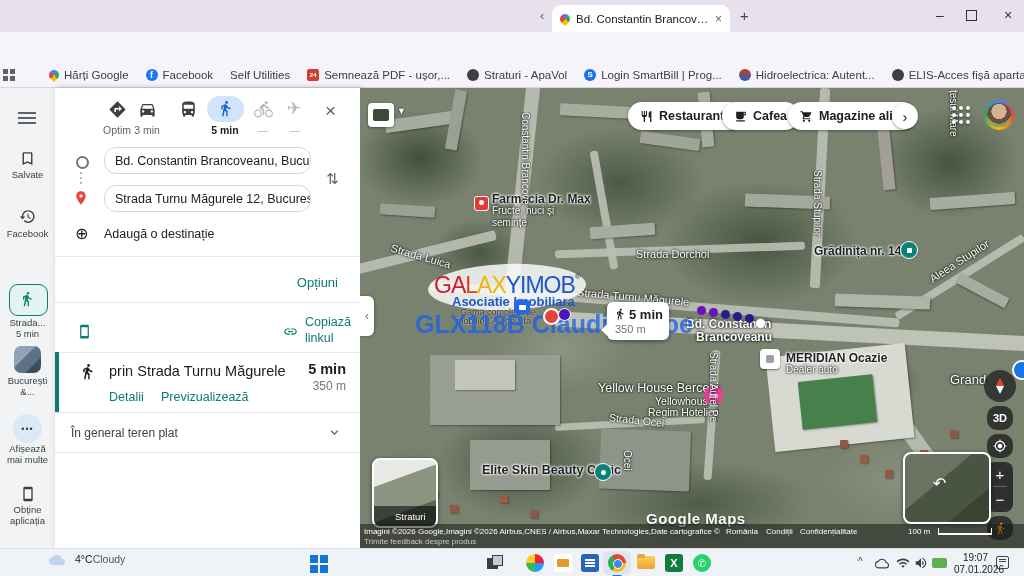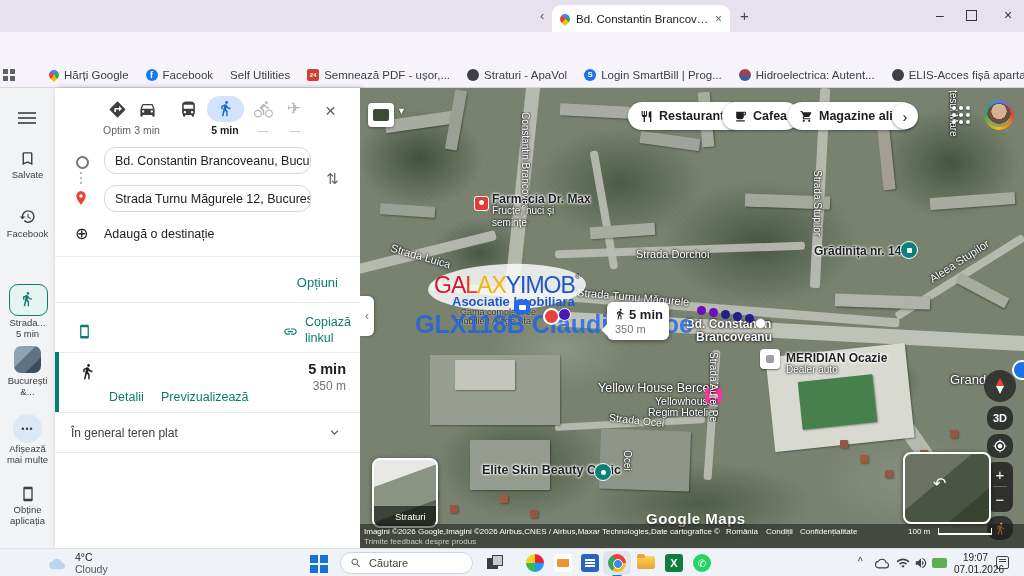--- a/index.html
+++ b/index.html
@@ -321,20 +321,21 @@
   <svg class="ab teal" width="15" height="15" style="left:228px;top:236px">
       <use href="#i-link"></use>
     </svg>
   <div class="ab teal" style="left:250px;top:227px;width:52px;font-size:12.5px;line-height:1.25">Copiază linkul</div>
   <div class="ab divider" style="left:0;top:264px;width:305px"></div>
 
   <div class="ab" style="left:0;top:264px;width:305px;height:60px;border-left:4px solid #0b7d70;box-sizing:border-box">
     <svg width="17" height="17" style="position:absolute;left:20px;top:11px;color:#202124">
         <use href="#i-walk"></use>
       </svg>
+    <span style="position:absolute;left:50px;top:11px;font-size:14.5px;color:#202124">prin Strada Turnu Măgurele</span>
     <span style="position:absolute;right:14px;top:9px;font-size:14.5px;font-weight:bold;color:#202124">5 min</span>
     <span style="position:absolute;right:14px;top:27px;font-size:12px;color:#70757a">350 m</span>
     <span class="teal" style="position:absolute;left:50px;top:38px;font-size:12.5px">Detalii</span>
     <span class="teal" style="position:absolute;left:102px;top:38px;font-size:12.5px">Previzualizează</span>
   </div>
   <div class="ab divider" style="left:0;top:324px;width:305px"></div>
   <span class="ab" style="left:16px;top:338px;font-size:12px;color:#3c4043">În general teren plat</span>
   <svg class="ab" width="15" height="15" style="left:272px;top:337px;color:#5f6368">
       <use href="#i-chev"></use>
     </svg>
@@ -539,37 +540,31 @@
     <i style="position:absolute;left:578px;top:4px;width:52px;height:5px;border-bottom:2px solid #fff;border-left:1px solid #fff;border-right:1px solid #fff"></i>
     <span class="attr" style="position:absolute;left:4px;top:13px;color:#c9c9c9">Trimite feedback despre produs</span>
   </div>
 </div>
 
 <div class="ab taskbar">
   <div class="ab" style="left:46px;top:3px;display:flex;align-items:center;gap:7px">
     <svg width="22" height="16" style="color:#bcd4ee">
         <use href="#i-cloud"></use>
       </svg>
-    <span style="display:flex;flex-direction:column;line-height:1.1">
+    <span style="display:flex;flex-direction:row;line-height:1.1">
       <span style="font-size:10.5px;color:#202124">4°C</span>
       <span style="font-size:10.5px;color:#555">Cloudy</span>
     </span>
   </div>
   <span class="ab" style="left:310px;top:6px;display:grid;grid-template-columns:8px 8px;gap:2px">
     <i style="width:8px;height:8px;background:#1573d6"></i>
       <i style="width:8px;height:8px;background:#1573d6"></i>
       <i style="width:8px;height:8px;background:#1573d6"></i>
       <i style="width:8px;height:8px;background:#1573d6"></i>
   </span>
-  <div class="ab" style="left:340px;top:3px;width:133px;height:22px;background:#fff;border:1px solid #d0d4da;border-radius:11px;display:flex;align-items:center;gap:7px;padding:0 9px;box-sizing:border-box">
-    <svg width="12" height="12" style="color:#5f6368">
-        <use href="#i-search"></use>
-      </svg>
-    <span style="font-size:11px;color:#444">Căutare</span>
-  </div>
   <span class="ab" style="left:487px;top:6px;width:16px;height:16px">
     <i style="position:absolute;left:0;top:3px;width:11px;height:11px;background:#3a3f46"></i>
     <i style="position:absolute;left:5px;top:0;width:11px;height:11px;background:#c7ccd4;border:1px solid #3a3f46;box-sizing:border-box"></i>
   </span>
   <span class="ab" style="left:526px;top:5px;width:18px;height:18px;border-radius:50%;background:conic-gradient(#e23 0 25%,#29f 25% 50%,#3b5 50% 75%,#fc2 75%)"></span>
   <span class="ab ic" style="left:554px;top:5px;width:18px;height:18px;background:#fff;border-radius:3px">
       <i style="width:12px;height:8px;background:#e8962e;border-radius:1px"></i>
     </span>
   <span class="ab ic" style="left:581px;top:5px;width:18px;height:18px;background:#2b64c0;border-radius:3px">
       <i style="width:10px;height:1.5px;background:#fff;box-shadow:0 3px #fff,0 -3px #fff"></i>

